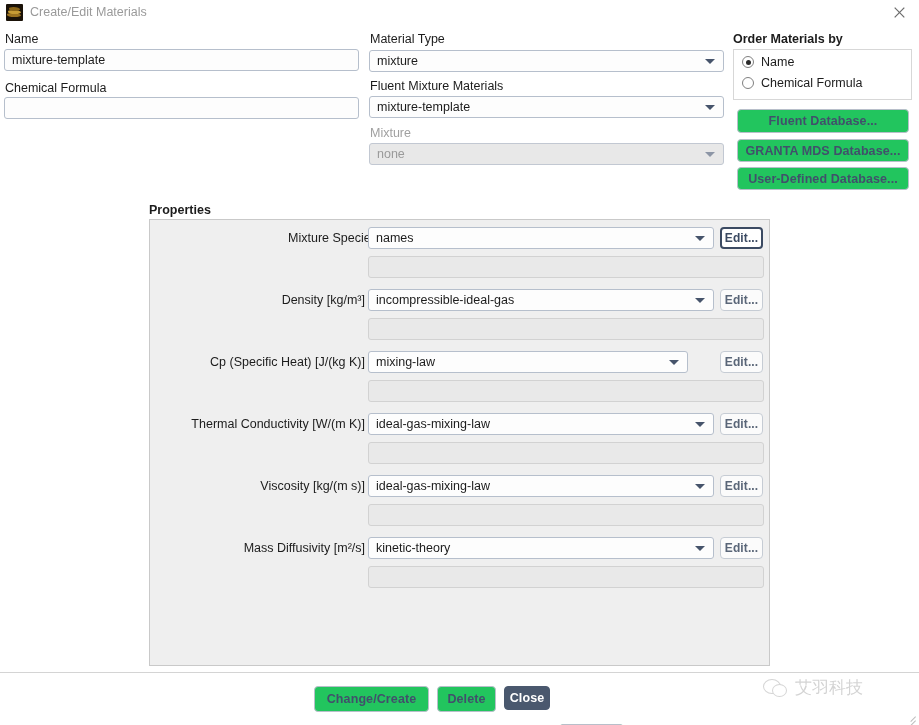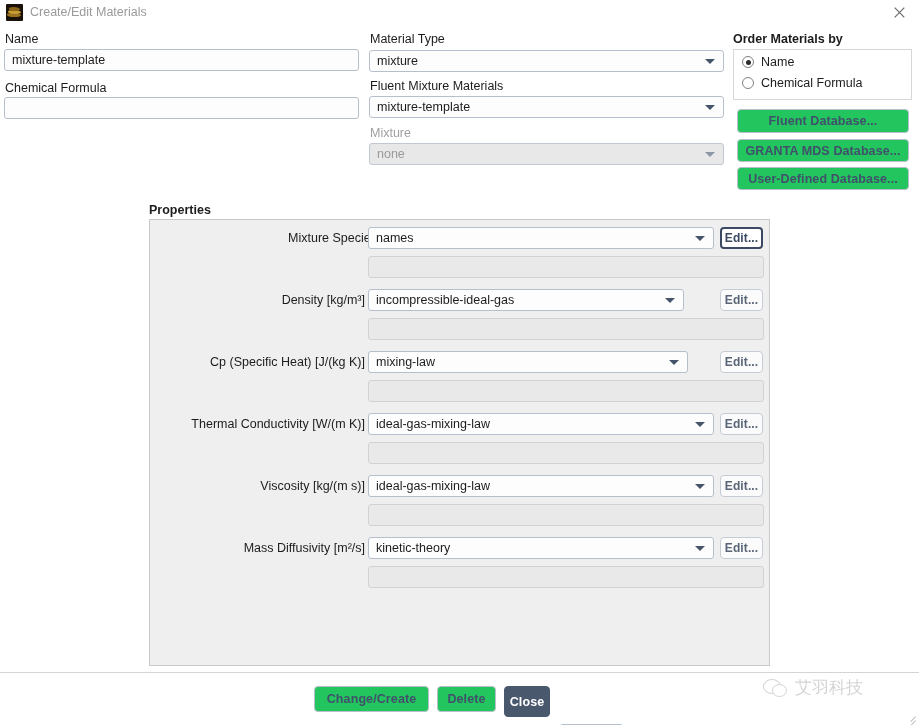--- a/index.html
+++ b/index.html
@@ -311,21 +311,21 @@
 
 <div class="lbl" style="left:0; top:231px; width:365px; text-align:right;padding-left:12px;">Mixture Species</div>
 <div class="combo" style="left:368px; top:227px; width:346px;">
   <span>names</span>
   <span class="arrow"></span>
 </div>
 <div class="btn edit focused" style="left:720px; top:227px; width:43px; height:22px;">Edit...</div>
 <div class="grayfield" style="left:368px; top:256px; width:396px;"></div>
 
 <div class="lbl" style="left:0; top:293px; width:365px; text-align:right;">Density [kg/m³]</div>
-<div class="combo" style="left:368px; top:289px; width:316px;">
+<div class="combo" style="left:368px; top:289px; width:346px;">
   <span>incompressible-ideal-gas</span>
   <span class="arrow"></span>
 </div>
 <div class="btn edit" style="left:720px; top:289px; width:43px; height:22px;">Edit...</div>
 <div class="grayfield" style="left:368px; top:318px; width:396px;"></div>
 
 <div class="lbl" style="left:0; top:355px; width:365px; text-align:right;">Cp (Specific Heat) [J/(kg K)]</div>
 <div class="combo" style="left:368px; top:351px; width:320px;">
   <span>mixing-law</span>
   <span class="arrow"></span>
@@ -354,21 +354,21 @@
   <span>kinetic-theory</span>
   <span class="arrow"></span>
 </div>
 <div class="btn edit" style="left:720px; top:537px; width:43px; height:22px;">Edit...</div>
 <div class="grayfield" style="left:368px; top:566px; width:396px;"></div>
 
 <div class="hr" style="left:0; top:672px; width:919px;"></div>
 
 <div class="btn" style="left:314px; top:686px; width:115px; height:26px;">Change/Create</div>
 <div class="btn" style="left:437px; top:686px; width:59px; height:26px;">Delete</div>
-<div class="btn primary" style="left:504px; top:686px; width:46px; height:31px;">Close</div>
+<div class="btn primary" style="left:504px; top:686px; width:46px; height:24px;">Close</div>
 <div class="btn" style="left:559px; top:724px; width:65px; height:26px;">Help</div>
 
 <div class="watermark" style="left:763px; top:676px;">
   <span class="wm-logo">
       <b></b>
       <i></i>
     </span>
   <span class="wm-text">艾羽科技</span>
 </div>
 

